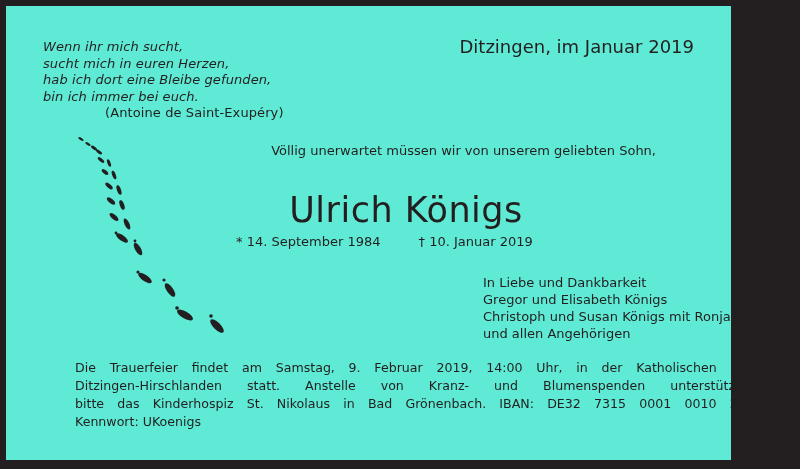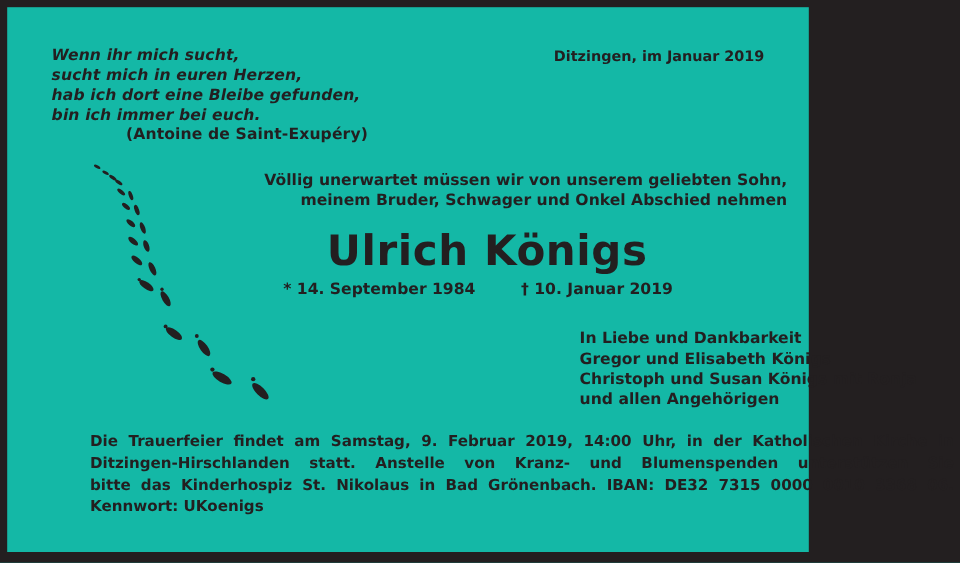--- a/index.html
+++ b/index.html
@@ -4,36 +4,35 @@
   <style>
     html, body { margin: 0; padding: 0; }
     body {
       width: 800px; height: 469px; overflow: hidden;
       background: #231f20;
       font-family: "DejaVu Sans", sans-serif;
       color: #231f20;
     }
     .card {
       position: absolute; left: 6px; top: 6px;
-      width: 668px; height: 454px;
-      background: #14b8a6;
-      font-weight: bold;
+      width: 725px; height: 454px;
+      background: #5eead4;
     }
     .quote {
       position: absolute; left: 37px; top: 33px;
       font-style: italic; font-size: 13px; line-height: 16.5px;
       letter-spacing: 0.1px;
     }
     .quote .line { display: block; white-space: nowrap; }
     .quote .author {
       display: block; padding-left: 62px; font-style: normal;
     }
     .place-date {
       position: absolute; right: 37px; top: 33px;
-      font-size: 12px; line-height: 16.5px; white-space: nowrap;
+      font-size: 18px; line-height: 16.5px; white-space: nowrap;
     }
     .intro {
       position: absolute; left: 150px; width: 500px; top: 136px;
       text-align: right; font-size: 13px; line-height: 17px;
     }
     .intro .line { display: block; white-space: nowrap; }
     .name {
       position: absolute; left: 150px; width: 500px; top: 182px;
       text-align: center; font-size: 35px; line-height: 44px;
       letter-spacing: 0.5px; white-space: nowrap;
@@ -102,36 +101,35 @@
       <circle cx="98" cy="146" r="1.6"></circle>
       <ellipse cx="119" cy="181" rx="9" ry="3.5" transform="rotate(30 119 181)"></ellipse>
       <circle cx="111" cy="174" r="1.8"></circle>
       <ellipse cx="151" cy="192" rx="9" ry="3.5" transform="rotate(45 151 192)"></ellipse>
       <circle cx="145" cy="182" r="1.8"></circle>
     </g>
   </svg>
 
   <div class="intro">
     <span class="line">Völlig unerwartet müssen wir von unserem geliebten Sohn,</span>
-    <span class="line">meinem Bruder, Schwager und Onkel Abschied nehmen</span>
   </div>
 
   <div class="name">Ulrich Königs</div>
 
   <div class="dates">
     <span>* 14. September 1984</span><span class="death">† 10. Januar 2019</span>
   </div>
 
   <div class="mourners">
     <span class="line">In Liebe und Dankbarkeit</span>
     <span class="line">Gregor und Elisabeth Königs</span>
     <span class="line">Christoph und Susan Königs mit Ronja</span>
     <span class="line">und allen Angehörigen</span>
   </div>
 
   <div class="notice">
     <span class="line">Die Trauerfeier findet am Samstag, 9. Februar 2019, 14:00 Uhr, in der Katholischen Kirche in</span>
     <span class="line">Ditzingen-Hirschlanden statt. Anstelle von Kranz- und Blumenspenden unterstützen Sie</span>
-    <span class="line">bitte das Kinderhospiz St. Nikolaus in Bad Grönenbach. IBAN: DE32 7315 0000 0010 3368 06.</span>
+    <span class="line">bitte das Kinderhospiz St. Nikolaus in Bad Grönenbach. IBAN: DE32 7315 0001 0010 2297 06.</span>
     <span class="line last">Kennwort: UKoenigs</span>
   </div>
 
 </div>
 
 </body></html>

